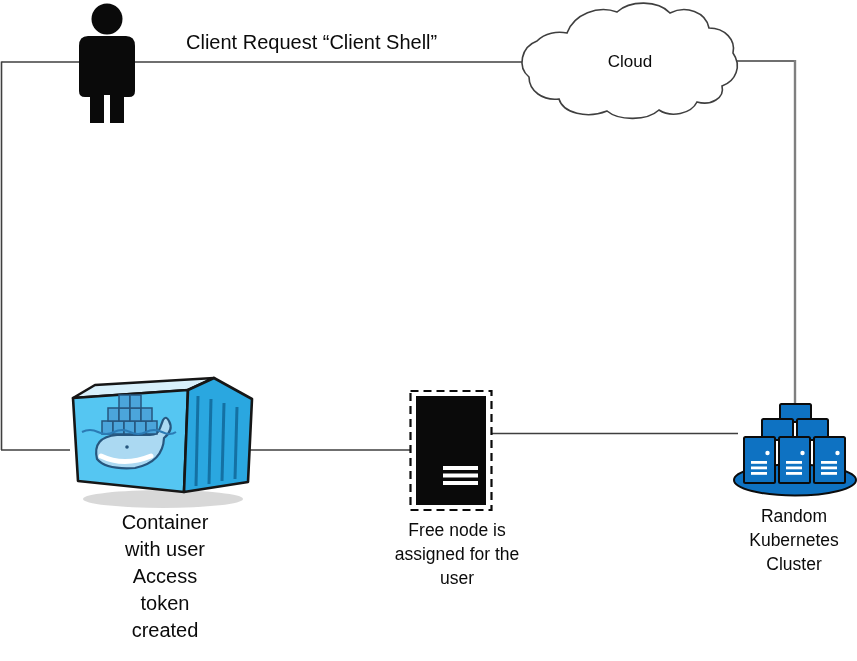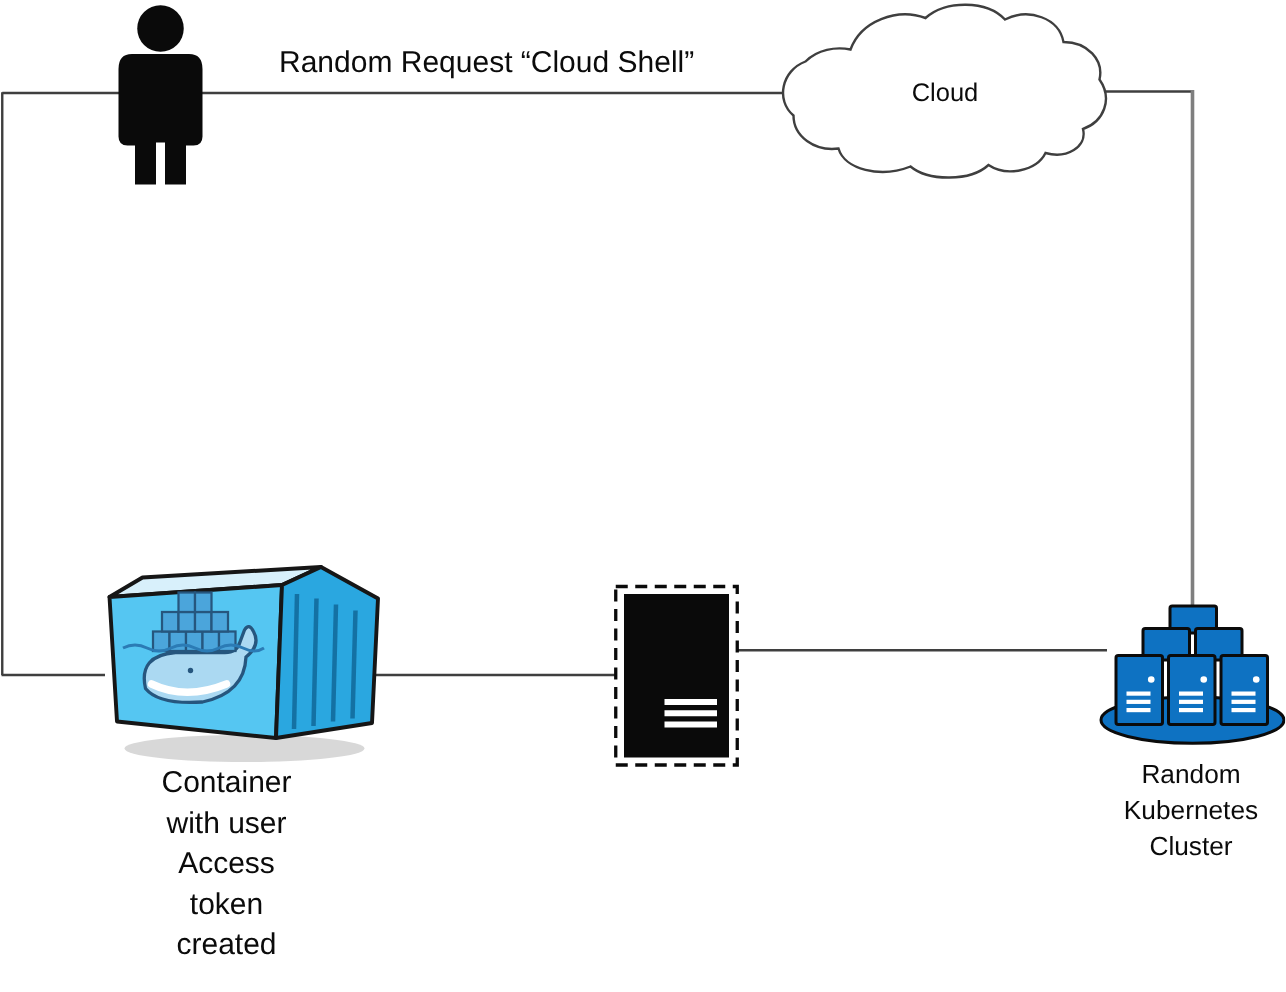--- a/index.html
+++ b/index.html
@@ -5,21 +5,21 @@
   html,body{margin:0;padding:0;background:#fff;}
   #canvas{
     position:relative;width:857px;height:661px;background:#fff;overflow:hidden;
     font-family:"Liberation Sans",sans-serif;color:#0b0b0b;
   }
   #gfx{position:absolute;left:0;top:0;width:857px;height:661px;}
   .lbl{position:absolute;white-space:pre-line;line-height:1.32;}
   .lbl.center{text-align:center;}
   #client-request-label{left:186px;top:29px;font-size:20px;}
   #azure-label{left:580px;top:51px;width:100px;font-size:17px;text-align:center;}
-  #container-label{left:76px;top:509px;width:150px;font-size:20px;line-height:27px;}
+  #container-label{left:90px;top:509px;width:150px;font-size:20px;line-height:27px;}
   #free-node-label{left:384px;top:518px;width:146px;font-size:17.5px;line-height:24px;}
   #cluster-label{left:728px;top:504px;width:132px;font-size:17.5px;line-height:24px;}
 </style>
 </head>
 <body>
 
 <div id="canvas">
 
   <svg id="gfx" viewBox="0 0 857 661">
 
@@ -112,27 +112,30 @@
         <rect x="786" y="461" width="16" height="2.8"></rect>
           <rect x="786" y="466.5" width="16" height="2.8"></rect>
           <rect x="786" y="472" width="16" height="2.8"></rect>
         <rect x="821" y="461" width="16" height="2.8"></rect>
           <rect x="821" y="466.5" width="16" height="2.8"></rect>
           <rect x="821" y="472" width="16" height="2.8"></rect>
       </g>
     </g>
   </svg>
 
-  <div class="lbl" id="client-request-label">Random Request “Cloud Shell”</div>
+  <div class="lbl" id="client-request-label">Client Request “Client Shell”</div>
 
   <div class="lbl" id="azure-label">Cloud</div>
 
   <div class="lbl center" id="container-label">Container
 with user
 Access
 token
 created</div>
 
+  <div class="lbl center" id="free-node-label">Free node is
+assigned for the
+user</div>
 
   <div class="lbl center" id="cluster-label">Random
 Kubernetes
 Cluster</div>
 </div>
 
 </body></html>

